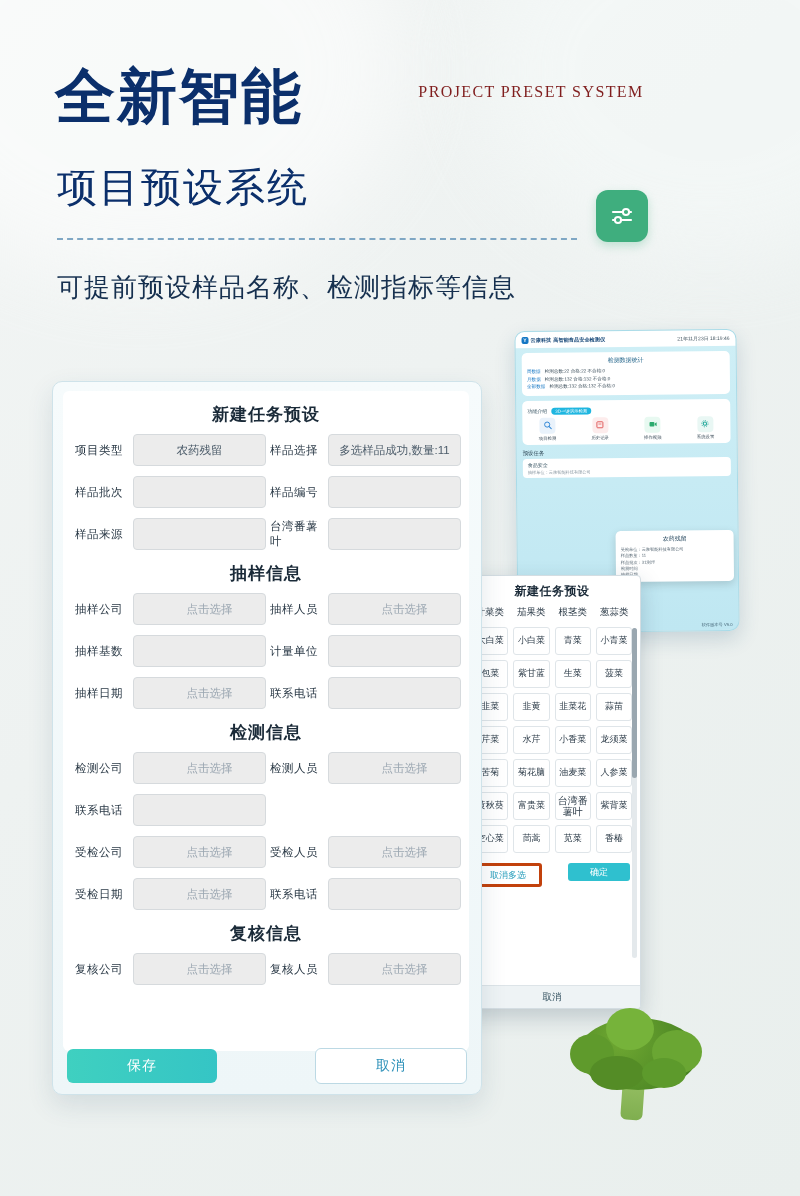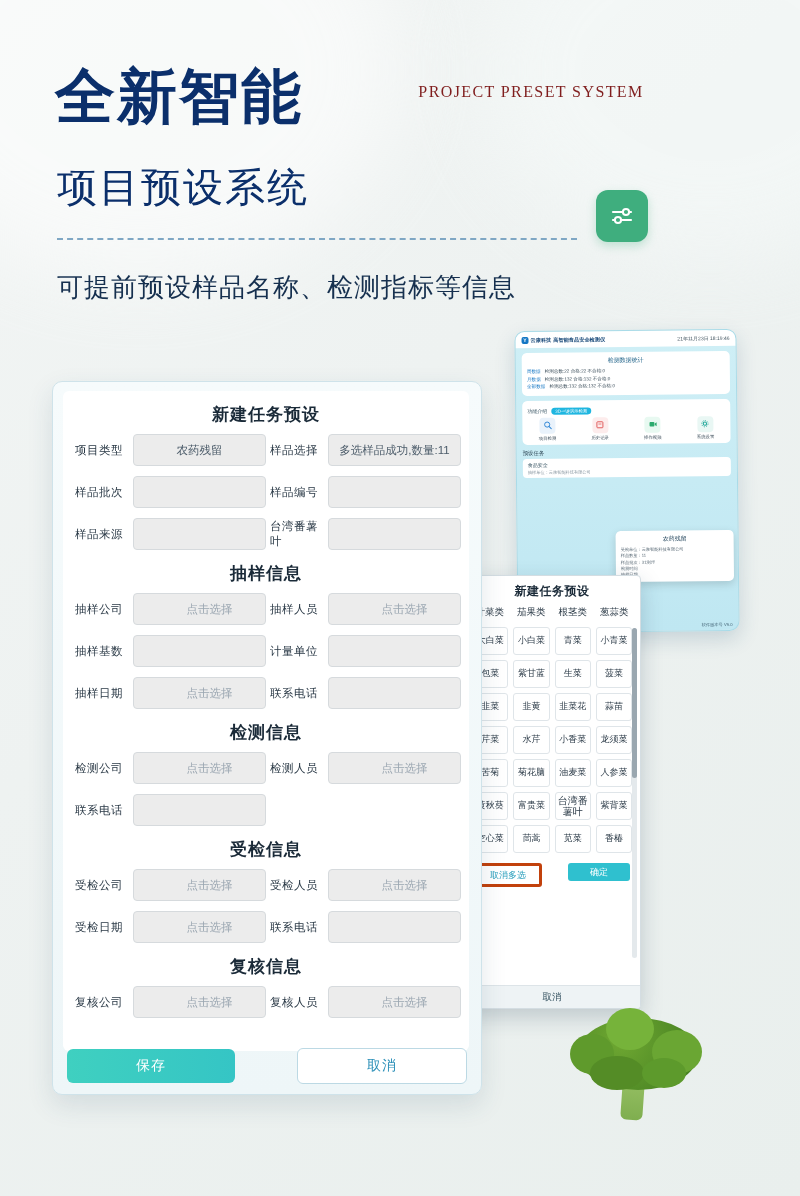--- a/index.html
+++ b/index.html
@@ -76,21 +76,21 @@
     font-size:11.5px;color:#4c5c6a;overflow:hidden;white-space:nowrap;
   }
   .inp.ph{color:#9aa6b1;padding-left:20px;}
   .row.single .fld{flex:0 0 50%;}
   .footer-btns{
     position:absolute;left:0;bottom:0;width:428px;height:56px;
     display:flex;align-items:center;justify-content:space-between;
     padding:0 14px;box-sizing:border-box;
   }
   .btn{
-    width:168px;height:34px;border-radius:6px;display:flex;align-items:center;
+    width:150px;height:34px;border-radius:6px;display:flex;align-items:center;
     justify-content:center;font-size:14px;letter-spacing:1px;
   }
   .btn-save{background:linear-gradient(90deg,#3fd0c0,#35c5c5);color:#fff;}
   .btn-cancel{background:#fff;color:#2a8fb8;border:1px solid #bcd9e4;}
 
   
   .device{
     position:absolute;left:516px;top:330px;width:220px;height:300px;
     background:linear-gradient(180deg,#cfeff6 0%,#bfe7f2 100%);
     border-radius:10px;border:1px solid #a9dbe8;
@@ -412,21 +412,20 @@
         <div class="inp ph">点击选择</div>
       </div>
     </div>
     <div class="row single">
       <div class="fld">
         <div class="lbl">联系电话</div>
         <div class="inp"></div>
       </div>
     </div>
 
-    <div class="sec-title">受检信息</div>
     <div class="row">
       <div class="fld">
         <div class="lbl">受检公司</div>
         <div class="inp ph">点击选择</div>
       </div>
       <div class="fld">
         <div class="lbl">受检人员</div>
         <div class="inp ph">点击选择</div>
       </div>
     </div>

